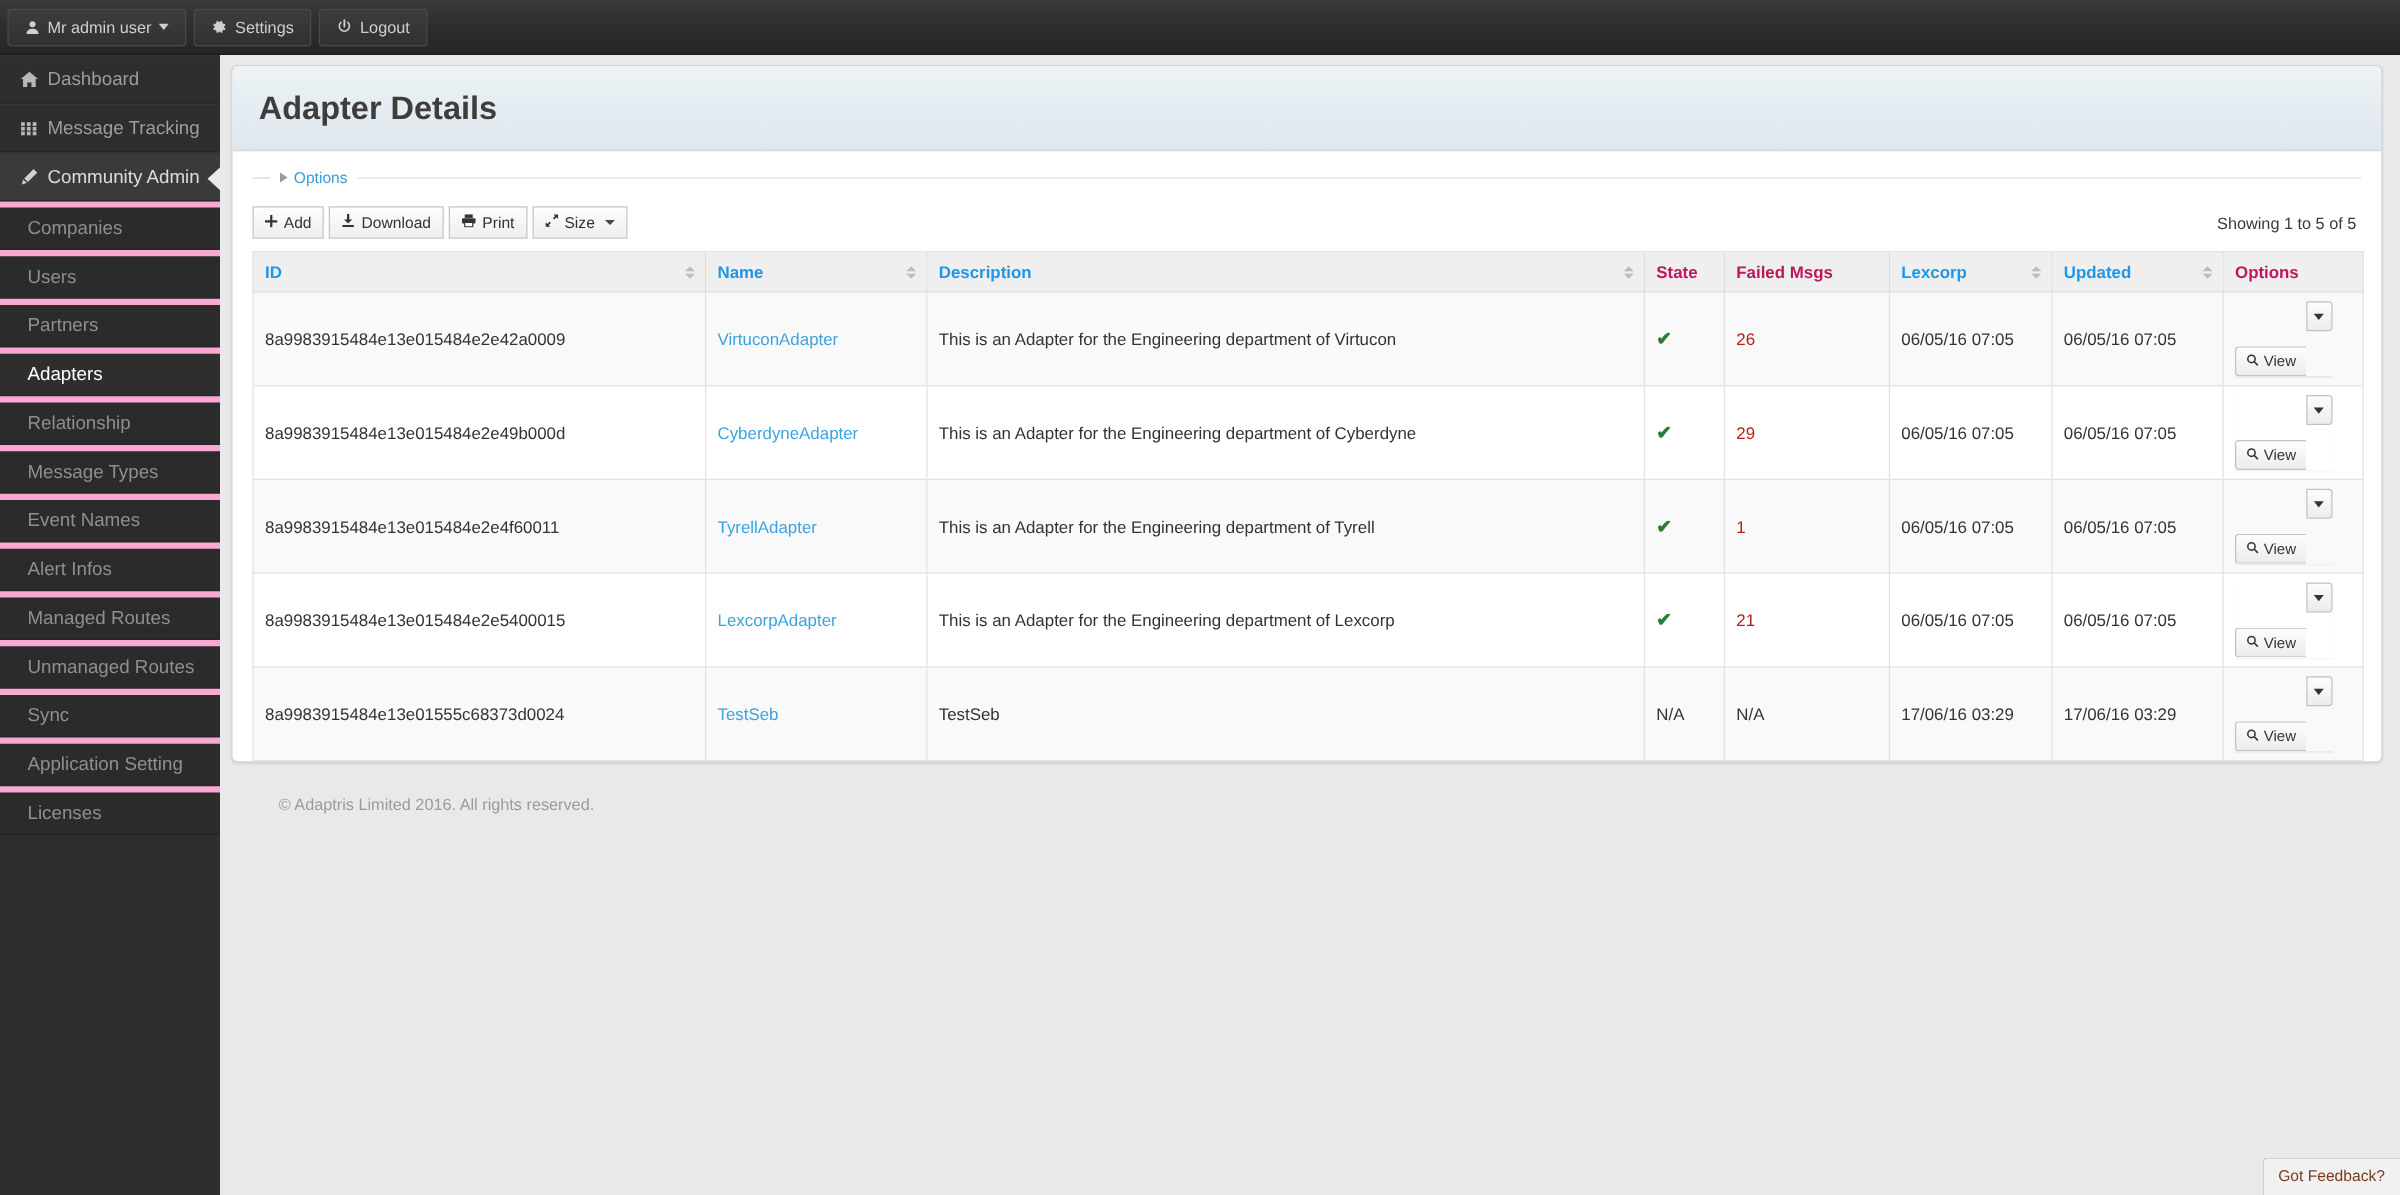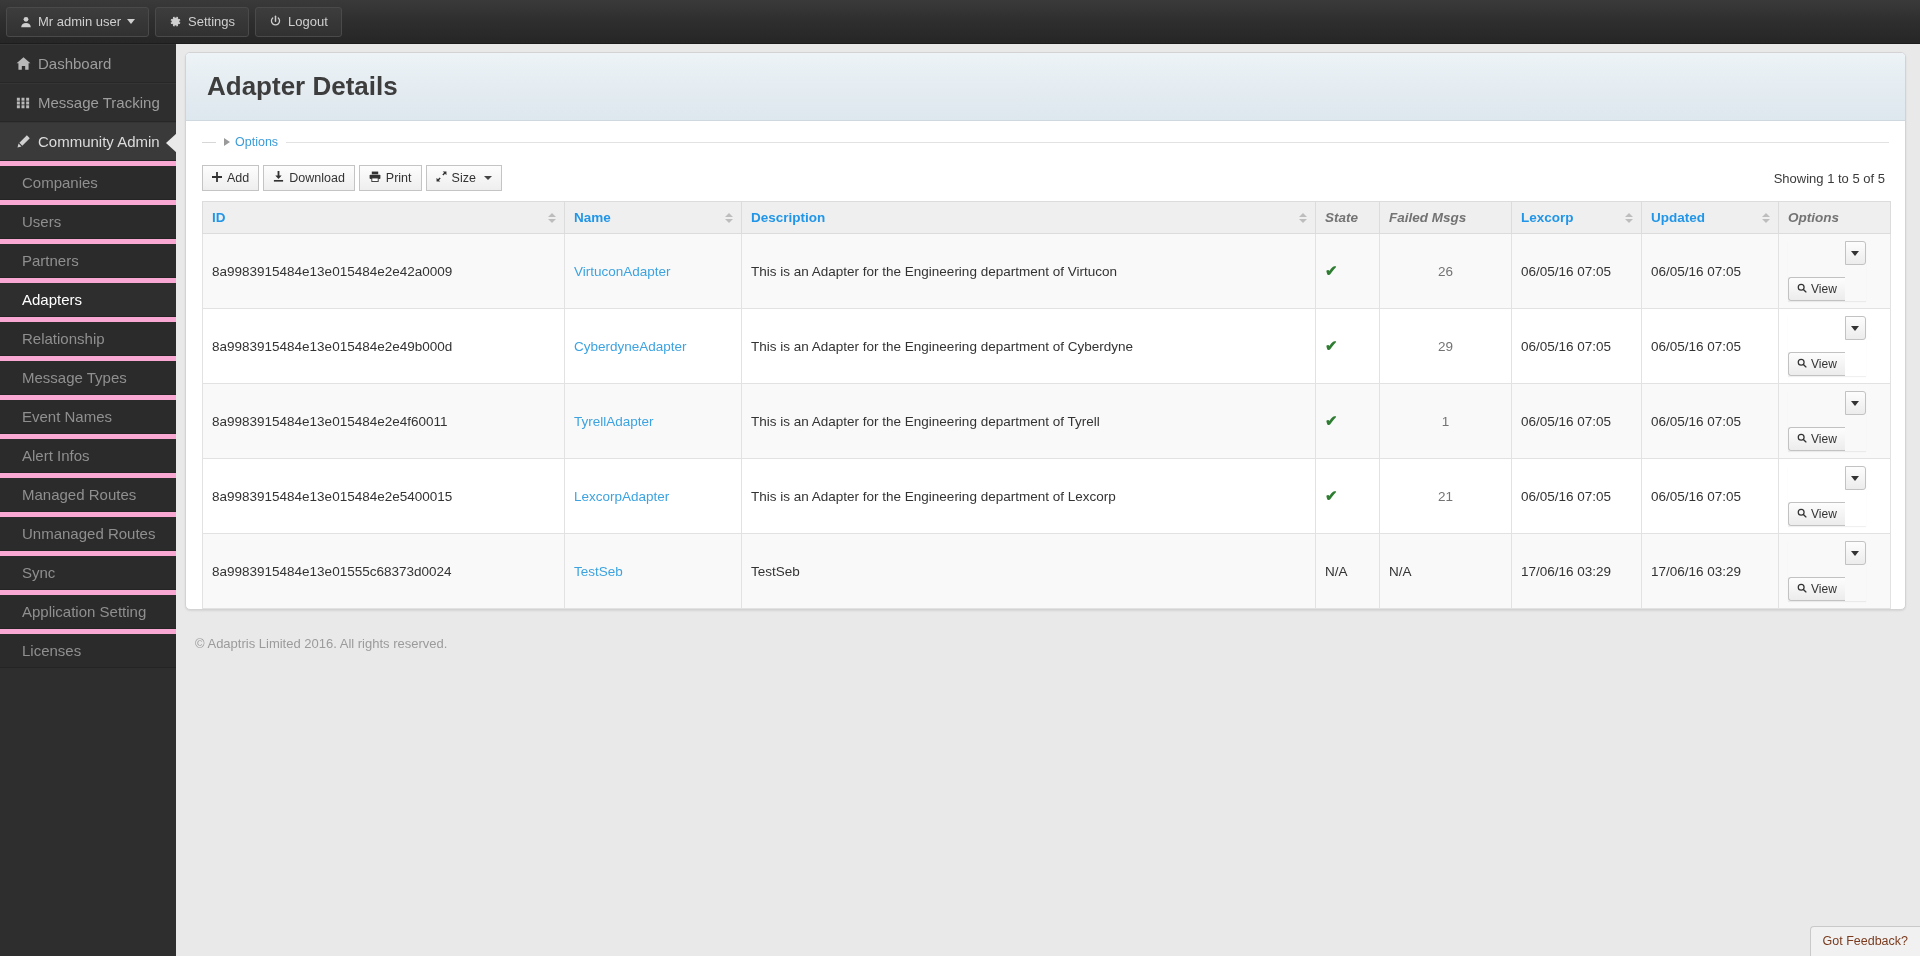--- a/index.html
+++ b/index.html
@@ -129,21 +129,21 @@
   .tbl-wrap { padding: 0 16px 0 16px; }
   table { width: 100%; border-collapse: collapse; table-layout: fixed; padding-left: 28px; }
   thead th {
     background: #efefef;
     border: 1px solid #dcdcdc;
     font-size: 13.5px; font-weight: bold;
     text-align: left; padding: 8px 9px; height: 32px;
     position: relative; white-space: nowrap;
   }
   thead th.sortable { color: #2196e8; cursor: pointer; }
-  thead th.plain { color: #737373; font-style: italic; }
+  thead th.plain { color: #be185d; }
   .sort-ico {
     position: absolute; right: 8px; top: 50%; transform: translateY(-50%);
     display: flex; flex-direction: column; gap: 2px; opacity: .5;
   }
   .sort-ico i {
     display: block; width: 0; height: 0;
     border-left: 4px solid transparent; border-right: 4px solid transparent;
   }
   .sort-ico i.up { border-bottom: 4px solid #8d8d8d; }
   .sort-ico i.dn { border-top: 4px solid #8d8d8d; }
@@ -152,21 +152,21 @@
     border: 1px solid #e2e2e2;
     padding: 7px 9px; height: 31px;
     font-size: 13.5px; color: #333;
     overflow: hidden; text-overflow: ellipsis; white-space: nowrap;
   }
   tbody tr:nth-child(odd) td { background: #f9f9f9; }
   tbody tr:nth-child(even) td { background: #ffffff; }
   td.link a { color: #3ca3e0; text-decoration: none; cursor: pointer; }
   td.state { text-align: left; }
   .check { color: #2e7d32; font-size: 15px; font-weight: bold; }
-  .failed { color: #737373; text-align: center; }
+  .failed { color: #b91c1c; }
   .na { color: #333; }
 
   .split {
     display: inline-flex; align-items: stretch;
     box-shadow: 0 1px 1px rgba(0,0,0,.06);
   }
   .split .main {
     display: flex; align-items: center; gap: 4px;
     height: 24px; padding: 0 8px; font-size: 12px; color: #333;
     background: linear-gradient(to bottom, #fdfdfd, #ececec);
@@ -178,21 +178,21 @@
     width: 21px; height: 24px;
     background: linear-gradient(to bottom, #fdfdfd, #ececec);
     border: 1px solid #c2c2c2; border-radius: 0 3px 3px 0; cursor: pointer;
   }
   .split .drop i {
     width: 0; height: 0; border-left: 4px solid transparent;
     border-right: 4px solid transparent; border-top: 5px solid #333;
   }
 
   .footer {
-    padding: 26px 0 0 19px; font-size: 13px; color: #9b9b9b;
+    padding: 26px 0 0 19px; font-size: 13px; color: #9b9b9b; margin-left: 28px;
   }
 
   
   .feedback {
     position: absolute; right: 0px; bottom: 0px;
     background: #f1f1f1; border: 1px solid #c9c9c9; border-bottom: none; border-right: none;
     border-radius: 4px 0 0 0;
     padding: 7px 12px 8px 12px;
     font-size: 12.5px; color: #7a3b1e; cursor: pointer; z-index: 40;
   }

